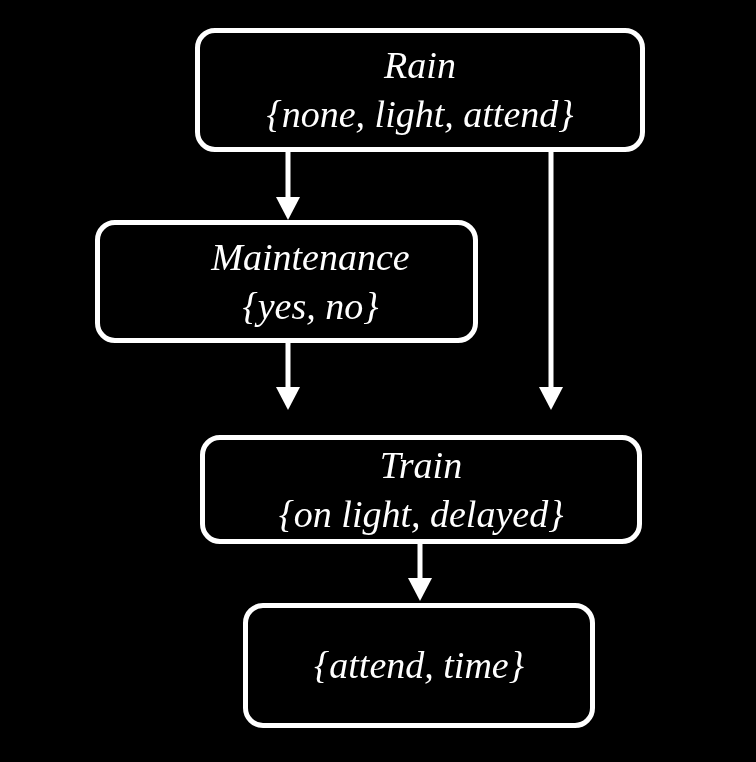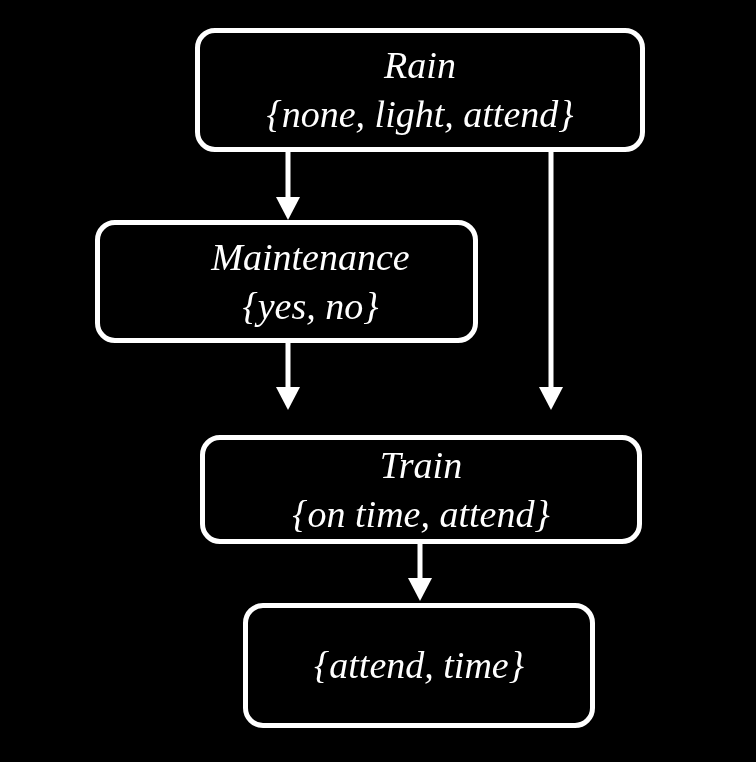--- a/index.html
+++ b/index.html
@@ -79,20 +79,20 @@
     <div>{none, light, attend}</div>
   </div>
 
   <div class="node node-maintenance">
     <div>Maintenance</div>
     <div>{yes, no}</div>
   </div>
 
   <div class="node node-train">
     <div>Train</div>
-    <div>{on time, attend}</div>
+    <div>{on light, delayed}</div>
   </div>
 
   <div class="node node-appointment">
     <div>{attend, time}</div>
   </div>
 
 </div>
 
 </body></html>

